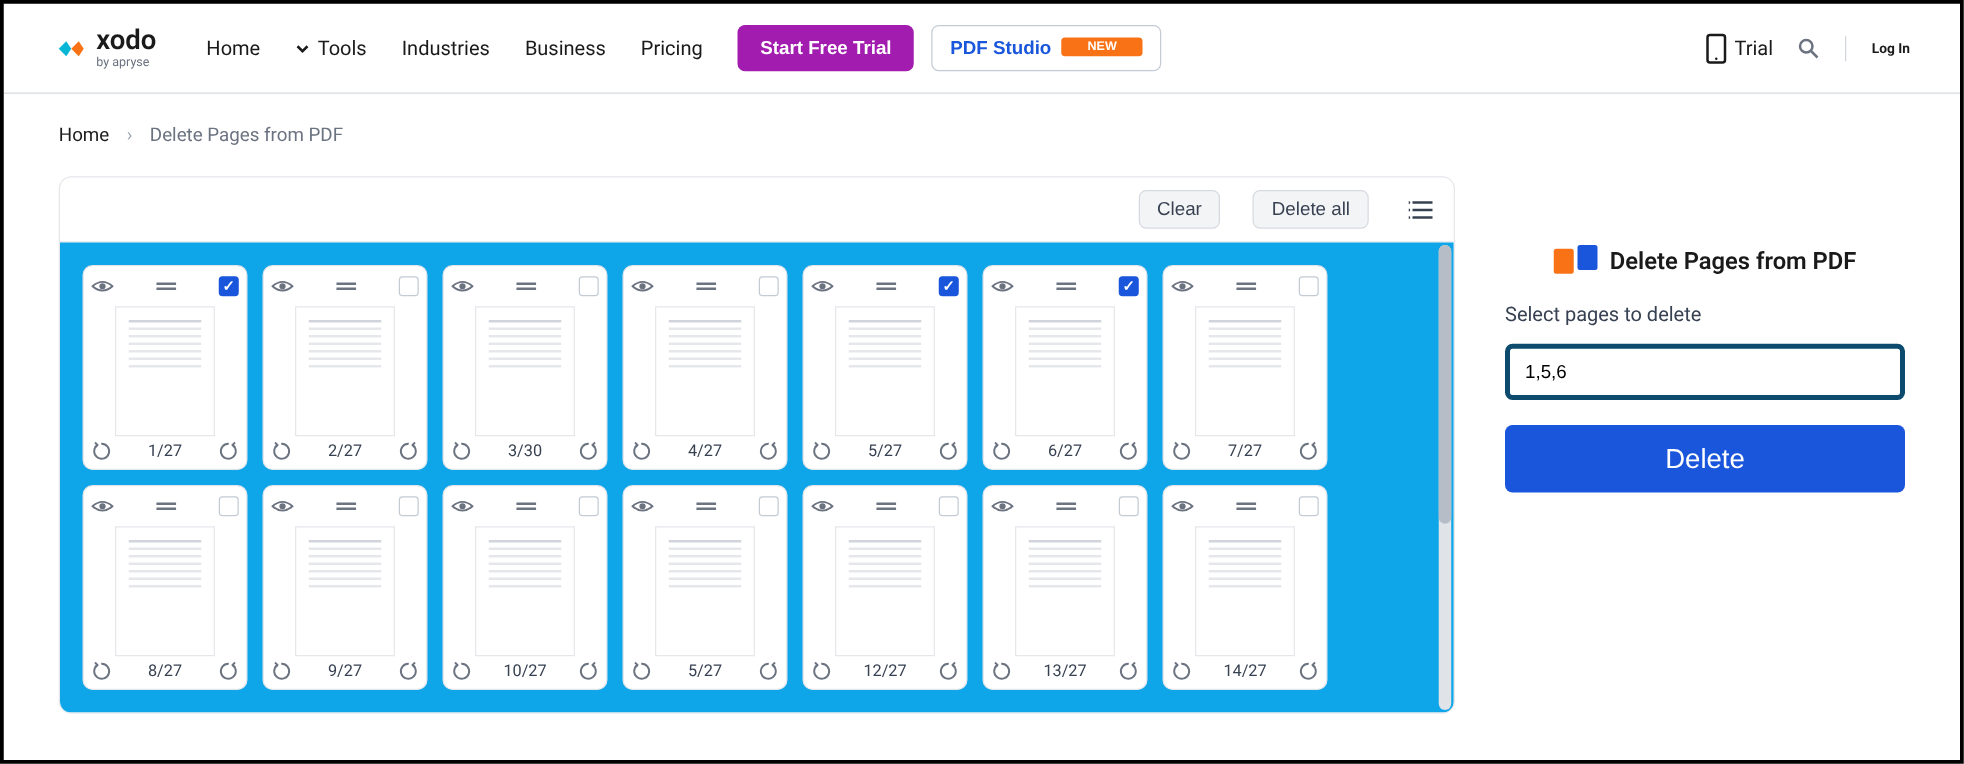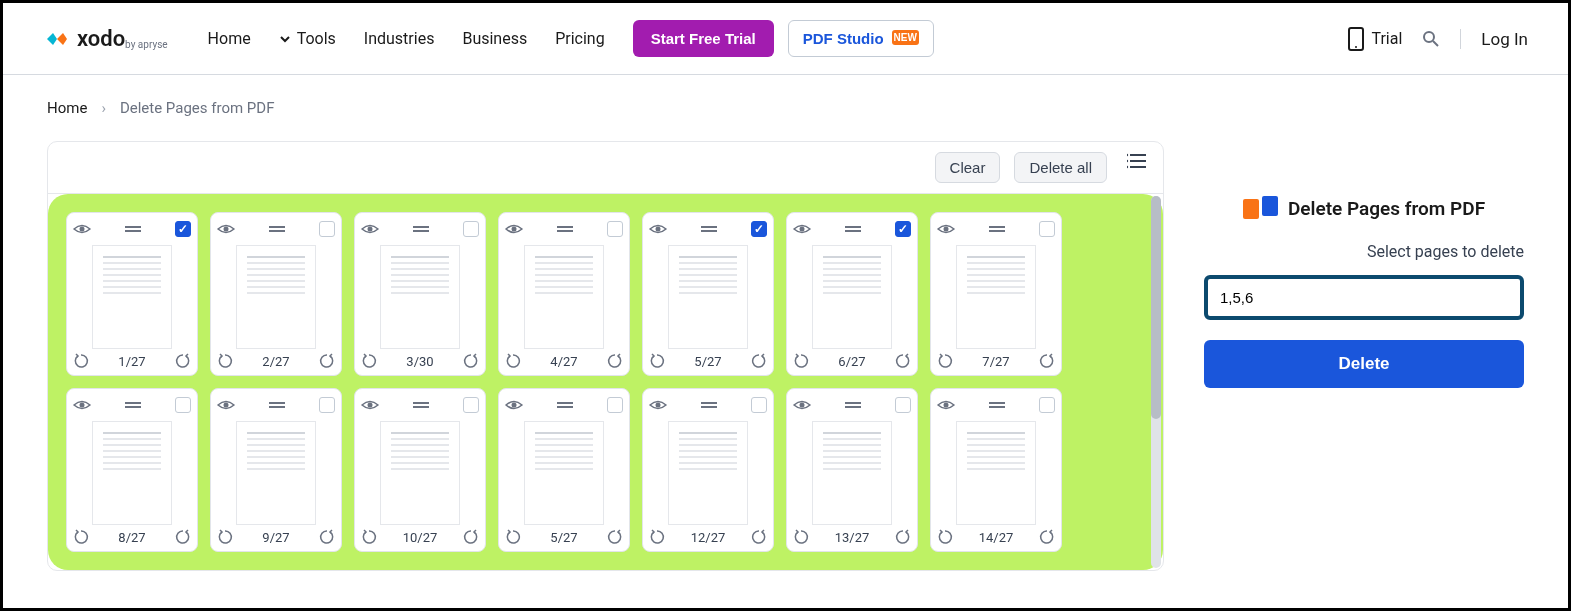--- a/index.html
+++ b/index.html
@@ -1,59 +1,59 @@
 <!DOCTYPE html>
 <html><head>
 <meta charset="utf-8">
 <style>
 * { box-sizing: border-box; margin: 0; padding: 0; }
 body { font-family: -apple-system, BlinkMacSystemFont, 'Segoe UI', Roboto, sans-serif; background: #fff; color: #1a1a1a; border: 3px solid #000; width: 1571px; height: 611px; overflow: hidden; }
 .header { display: flex; align-items: center; padding: 0 40px; height: 72px; border-bottom: 1px solid #d6dae0; }
 .logo { display: flex; align-items: center; gap: 6px; margin-right: 40px; }
 .logo-icon { width: 28px; height: 28px; }
-.logo-text { display: flex; flex-direction: row; line-height: 1; align-items: flex-end; }
+.logo-text { display: flex; flex-direction: column; line-height: 1; }
 .logo-name { font-size: 22px; font-weight: 600; color: #1a1a1a; }
 .logo-sub { font-size: 10px; color: #6b7280; margin-top: 2px; }
 .nav { display: flex; align-items: center; gap: 28px; }
 .nav-item { font-size: 16px; color: #1a1a1a; cursor: pointer; display: flex; align-items: center; gap: 6px; }
 .chev { width: 12px; height: 12px; }
 .btn-primary { background: #a21caf; color: #fff; border: none; padding: 10px 18px; border-radius: 6px; font-size: 15px; font-weight: 600; cursor: pointer; margin-left: 28px; }
 .btn-outline { background: #fff; color: #1a56db; border: 1px solid #c3cbd5; padding: 9px 14px; border-radius: 6px; font-size: 15px; font-weight: 600; cursor: pointer; margin-left: 14px; display: flex; align-items: flex-start; gap: 8px; }
-.badge-new { background: #f97316; color: #fff; font-size: 10px; padding: 2px 2px; border-radius: 3px; font-weight: 700; }
+.badge-new { background: #f97316; color: #fff; font-size: 10px; padding: 2px 21px; border-radius: 3px; font-weight: 700; }
 .header-right { margin-left: auto; display: flex; align-items: center; gap: 20px; }
 .icon-btn { cursor: pointer; display: flex; align-items: center; gap: 6px; font-size: 16px; color: #1a1a1a; }
 .divider-v { width: 1px; height: 20px; background: #d1d5db; }
-.login { font-size: 17px; font-weight: 400; cursor: pointer; }
+.login { font-size: 11px; font-weight: 700; cursor: pointer; }
 .breadcrumb { padding: 24px 44px; display: flex; align-items: center; gap: 14px; font-size: 15px; color: #6b7280; }
 .breadcrumb .home-label { color: #1a1a1a; cursor: pointer; }
 .chev-r { color: #9ca3af; }
 .content { display: flex; padding: 0 44px; gap: 40px; }
 .pages-panel { flex: 1; background: #fff; border: 1px solid #e5e7eb; border-radius: 10px; overflow: hidden; }
-.toolbar { display: flex; justify-content: flex-end; gap: 14px; padding: 10px 14px; border-bottom: 1px solid #e5e7eb; }
+.toolbar { display: flex; justify-content: flex-end; align-items: center; gap: 26px; padding: 10px 14px; border-bottom: 1px solid #e5e7eb; }
 .tool-btn { background: #f3f4f6; border: 1px solid #d6dae0; border-radius: 6px; padding: 6px 14px; font-size: 15px; cursor: pointer; color: #374151; }
 .list-icon { width: 22px; height: 18px; cursor: pointer; margin-left: 6px; }
-.grid-area { background: #bef264; display: flex; position: relative; border-radius: 20px; }
+.grid-area { background: #0ea5e9; display: flex; position: relative; }
 .grid { display: grid; grid-template-columns: repeat(7, 132px); gap: 12px; padding: 18px 18px; flex: 1; }
 .thumb { background: #fff; border: 1px solid #e2e5ea; border-radius: 8px; padding: 6px; display: flex; flex-direction: column; position: relative; }
 .thumb-top { display: flex; align-items: center; justify-content: space-between; height: 20px; }
 .eye-i, .drag-i { color: #6b7280; }
 .chk { width: 16px; height: 16px; border: 1.5px solid #c3cbd5; border-radius: 3px; cursor: pointer; display:flex; align-items:center; justify-content:center; }
 .chk.on { background: #1a56db; border-color: #1a56db; }
 .chk.on::after { content: '✓'; color: #fff; font-size: 12px; font-weight: 700; line-height: 1; }
 .page-img { background: #fff; border: 1px solid #e5e7eb; margin: 6px auto 4px; width: 80px; height: 104px; position: relative; overflow: hidden; }
 .page-img::before { content: ''; position: absolute; top: 10px; left: 10px; right: 10px; height: 2px; background: #d1d5db; box-shadow: 0 6px 0 #e5e7eb, 0 12px 0 #e5e7eb, 0 18px 0 #e5e7eb, 0 24px 0 #e5e7eb, 0 30px 0 #e5e7eb, 0 36px 0 #e5e7eb; }
 .thumb-bot { display: flex; align-items: center; justify-content: space-between; font-size: 13px; color: #374151; }
 .rot-i { color: #6b7280; cursor: pointer; }
 .scrollbar-v { width: 10px; background: #e0e3e8; position: relative; margin: 2px 2px 2px 0; border-radius: 5px; }
 .scrollbar-v .thumb-bar { position: absolute; left: 0; right: 0; top: 0; height: 60%; background: #b7bdc6; border-radius: 5px; }
 .side { width: 320px; padding-top: 56px; }
 .side-head { display: flex; align-items: center; gap: 10px; justify-content: center; font-size: 19px; font-weight: 600; margin-bottom: 22px; }
-.side-sub { text-align: right; font-size: 16px; color: #374151; margin-bottom: 14px; }
+.side-sub { text-align: left; font-size: 16px; color: #374151; margin-bottom: 14px; }
 .sel-input { width: 100%; border: 4px solid #0c4a6e; border-radius: 6px; padding: 10px 12px; font-size: 15px; margin-bottom: 20px; }
-.del-btn { width: 100%; background: #1a56db; color: #fff; border: none; padding: 14px; border-radius: 6px; font-size: 17px; font-weight: 700; cursor: pointer; }
+.del-btn { width: 100%; background: #1a56db; color: #fff; border: none; padding: 14px; border-radius: 6px; font-size: 22px; font-weight: 400; cursor: pointer; }
 .doc-ico { display: flex; gap: 3px; }
 .doc-ico .d1 { width: 16px; height: 20px; background: #f97316; border-radius: 2px; }
 .doc-ico .d2 { width: 16px; height: 20px; background: #1a56db; border-radius: 2px; position: relative; top: -3px; }
 </style>
 </head>
 <body>
 
 <div class="header">
   <div class="logo">
     <svg class="logo-icon" viewBox="0 0 28 28">

